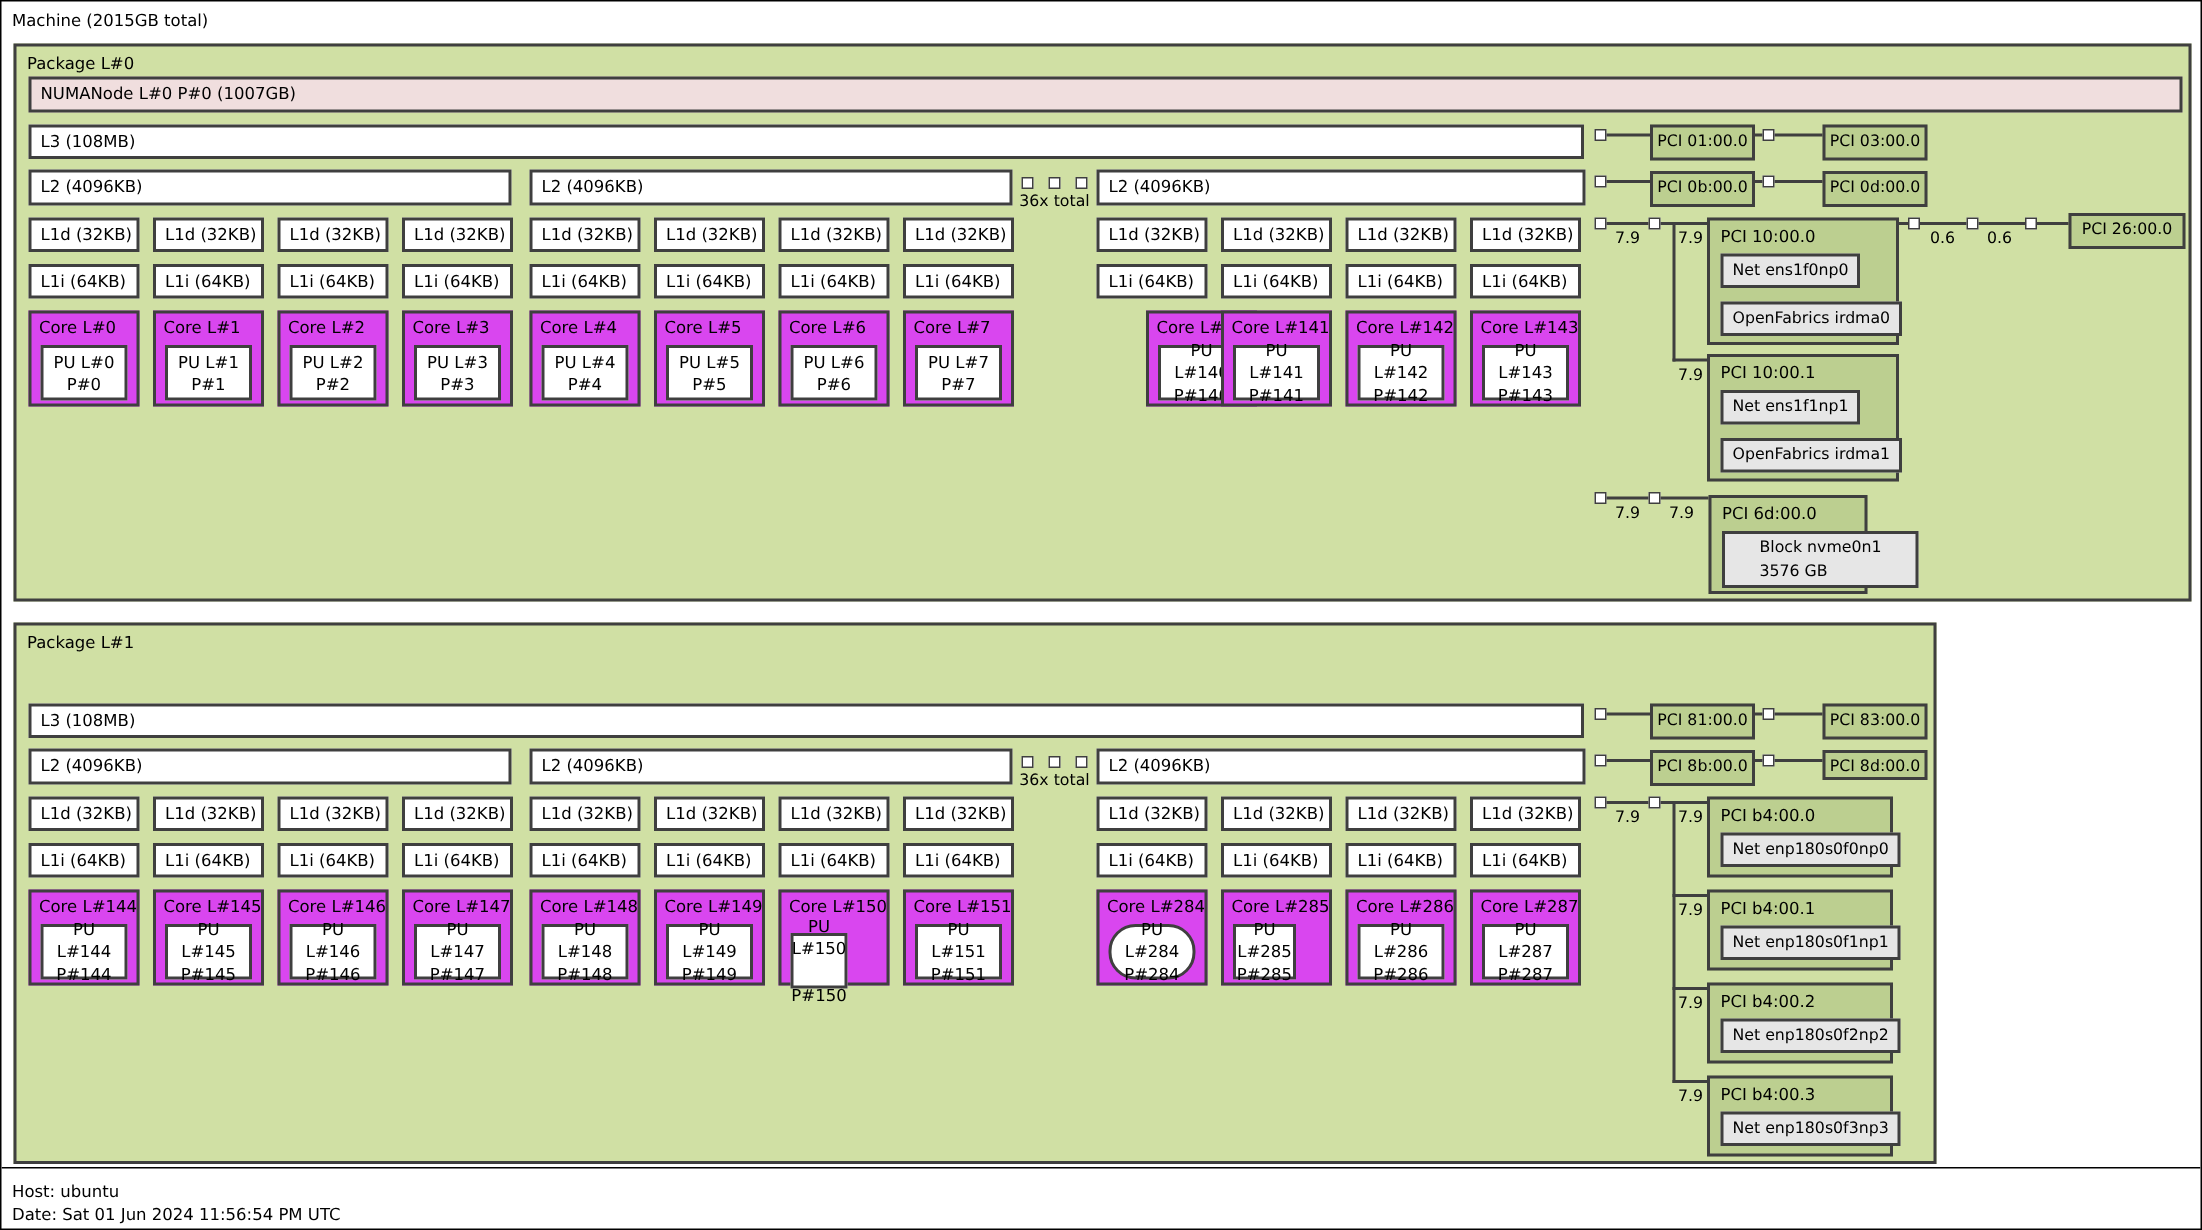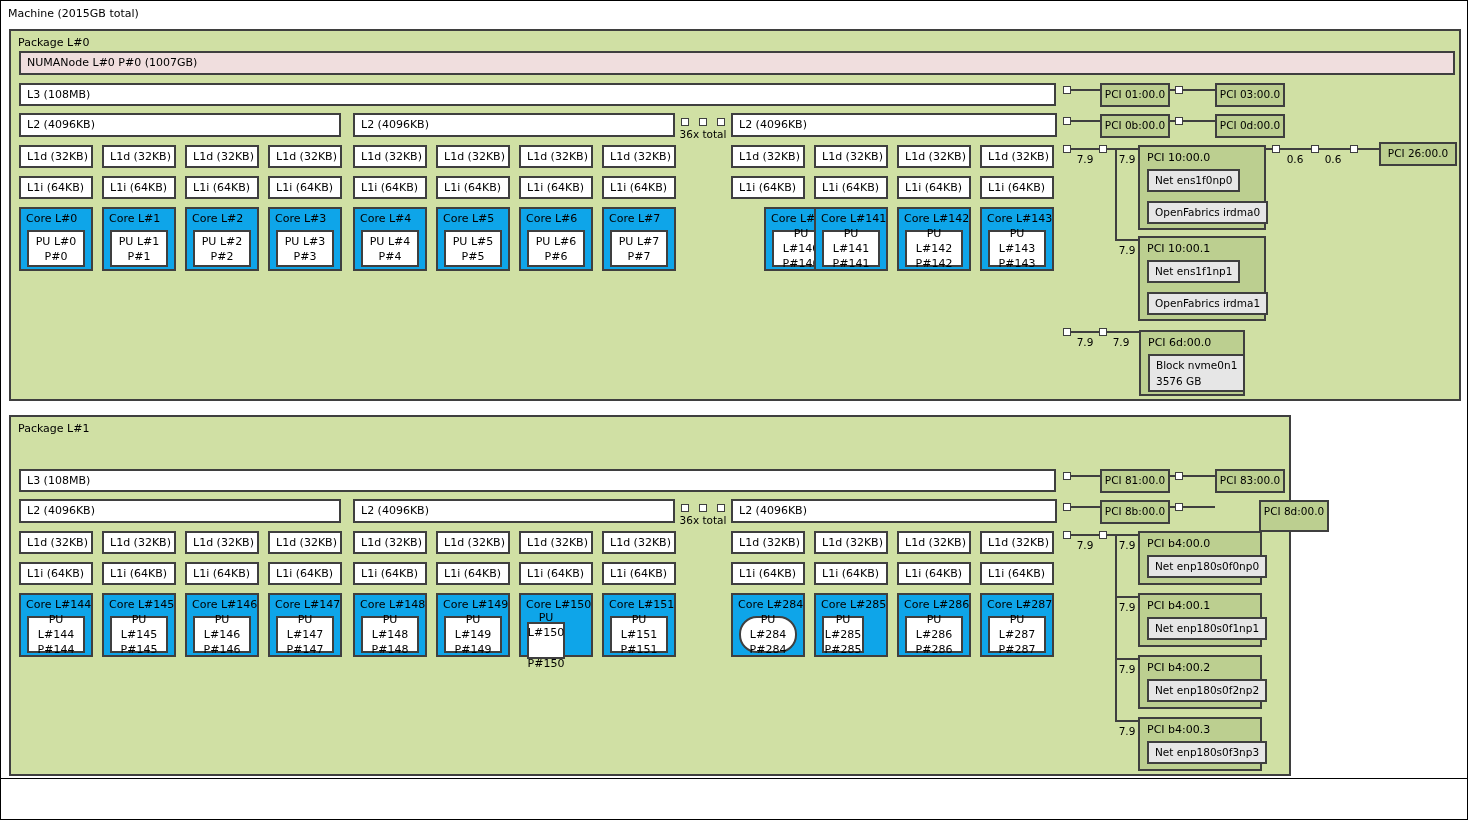--- a/index.html
+++ b/index.html
@@ -8,26 +8,26 @@
     position: relative; width: 1468px; height: 820px;
     border: 1px solid #000; background: #fff;
     font-family: "DejaVu Sans", "Liberation Sans", sans-serif;
     font-size: 11px; color: #000; overflow: hidden;
   }
   .machine { position:absolute; left:0; top:0; width:1466px; height:778px; border-bottom:1px solid #000; }
   .lbl { position:absolute; white-space:nowrap; font-size:11px; }
   .package { position:absolute; background:#d0e0a4; border:2px solid #3f3f3f; }
   .numanode { position:absolute; background:#f0dede; border:2px solid #3f3f3f; line-height:20px; padding-left:6px; white-space:nowrap; }
   .cache { position:absolute; background:#fff; border:2px solid #3f3f3f; padding-left:6px; white-space:nowrap; overflow:hidden; }
-  .core { position:absolute; background:#0ea5e9; border:2px solid #3f3f3f; }
+  .core { position:absolute; background:#d946ef; border:2px solid #3f3f3f; }
   .pu { position:absolute; background:#fff; border:2px solid #3f3f3f; display:flex; flex-direction:column; align-items:center; justify-content:center; line-height:15px; text-align:center; }
   .pci { position:absolute; background:#bccf90; border:2px solid #3f3f3f; }
   .pcismall { text-align:center; line-height:19px; font-size:10.5px; padding-left:0; }
   .dev { position:absolute; background:#e6e6e6; border:2px solid #3f3f3f; line-height:19px; padding:0 6px; white-space:nowrap; font-size:10.5px; }
-  .blockdev { line-height:16px; padding:1px 6px; }
+  .blockdev { line-height:16px; padding:1px 23px; }
   .sq { position:absolute; width:8px; height:8px; background:#fff; border:1.5px solid #3f3f3f; z-index:3; }
   .hline { position:absolute; height:2px; background:#3f3f3f; z-index:1; }
   .vline { position:absolute; width:2px; background:#3f3f3f; z-index:1; }
   .speed { position:absolute; width:28px; text-align:center; font-size:10.5px; z-index:2; }
   .ell { position:absolute; width:56px; display:flex; flex-direction:column; align-items:center; gap:2px; }
   .ellrow { display:flex; gap:10px; }
   .ellsq { width:8px; height:8px; border:1.5px solid #3f3f3f; background:#fff; }
   .elltxt { font-size:10.5px; white-space:nowrap; }
   .legend { position:absolute; left:7px; top:786px; line-height:15px; font-size:11px; }
 </style>
@@ -337,21 +337,21 @@
         <div class="sq" style="left: 1052px; top: 55px;"></div>
         <div class="pci pcismall" style="left: 1089px; top: 52px; width: 70px; height: 24px;">PCI 81:00.0</div>
         <div class="hline" style="left: 1159px; top: 58px; width: 45px;"></div>
         <div class="sq" style="left: 1164px; top: 55px;"></div>
         <div class="pci pcismall" style="left: 1204px; top: 52px; width: 70px; height: 24px;">PCI 83:00.0</div>
         <div class="hline" style="left: 1056px; top: 89px; width: 33px;"></div>
         <div class="sq" style="left: 1052px; top: 86px;"></div>
         <div class="pci pcismall" style="left: 1089px; top: 83px; width: 70px; height: 24px;">PCI 8b:00.0</div>
         <div class="hline" style="left: 1159px; top: 89px; width: 45px;"></div>
         <div class="sq" style="left: 1164px; top: 86px;"></div>
-        <div class="pci pcismall" style="left: 1204px; top: 83px; width: 70px; height: 32px; margin-left: 44px;">PCI 8d:00.0</div>
+        <div class="pci pcismall" style="left: 1204px; top: 83px; width: 70px; height: 20px;">PCI 8d:00.0</div>
         <div class="hline" style="left: 1056px; top: 117px; width: 50px;"></div>
         <div class="sq" style="left: 1052px; top: 114px;"></div>
         <div class="sq" style="left: 1088px; top: 114px;"></div>
         <div class="speed" style="left: 1060px; top: 122px;">7.9</div>
         <div class="vline" style="left: 1104px; top: 117px; height: 188px;"></div>
         <div class="hline" style="left: 1104px; top: 117px; width: 23px;"></div>
         <div class="speed" style="left: 1102px; top: 122px;">7.9</div>
         <div class="pci" style="left: 1127px; top: 114px; width: 124px; height: 54px;">
           <div class="lbl" style="left: 7px; top: 4px;">PCI b4:00.0</div>
           <div class="dev" style="left: 7px; top: 22px; height: 23px;">Net enp180s0f0np0</div>
@@ -369,13 +369,17 @@
           <div class="dev" style="left: 7px; top: 22px; height: 23px;">Net enp180s0f2np2</div>
         </div>
         <div class="hline" style="left: 1104px; top: 303px; width: 23px;"></div>
         <div class="speed" style="left: 1102px; top: 308px;">7.9</div>
         <div class="pci" style="left: 1127px; top: 300px; width: 124px; height: 54px;">
           <div class="lbl" style="left: 7px; top: 4px;">PCI b4:00.3</div>
           <div class="dev" style="left: 7px; top: 22px; height: 23px;">Net enp180s0f3np3</div>
         </div>
       </div>
     </div>
+  <div class="legend">
+    <div>Host: ubuntu</div>
+    <div>Date: Sat 01 Jun 2024 11:56:54 PM UTC</div>
+  </div>
 </div>
 
 </body></html>

